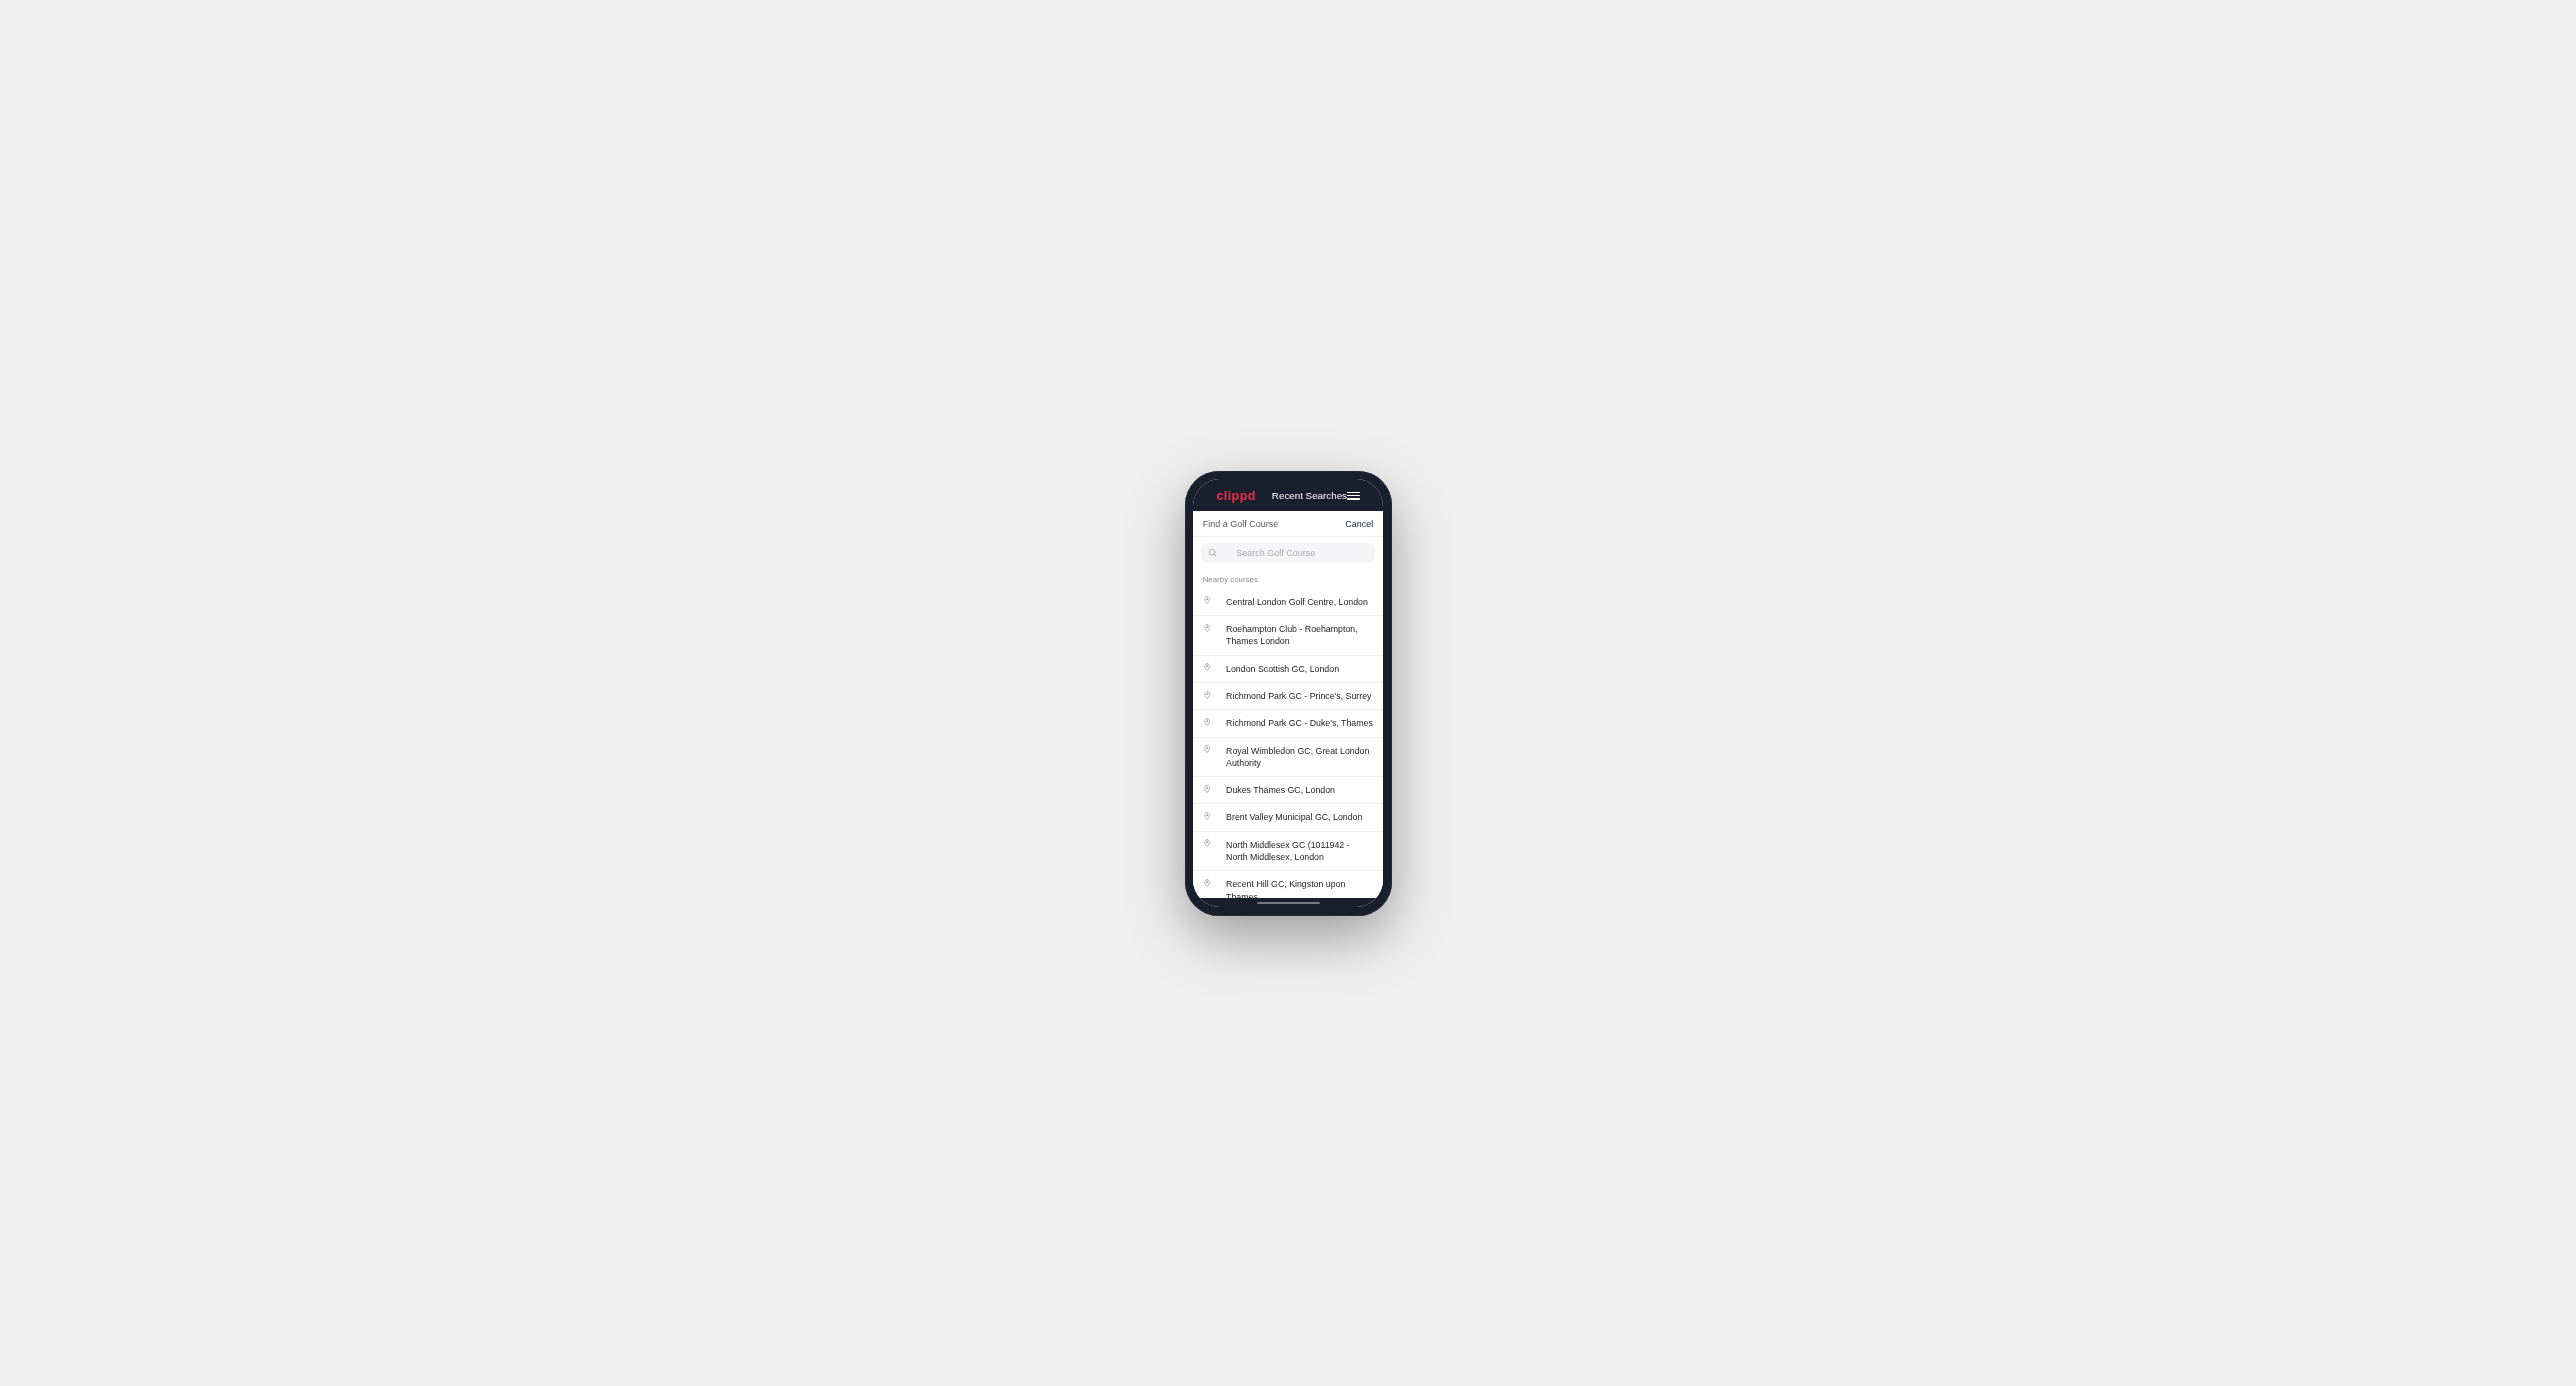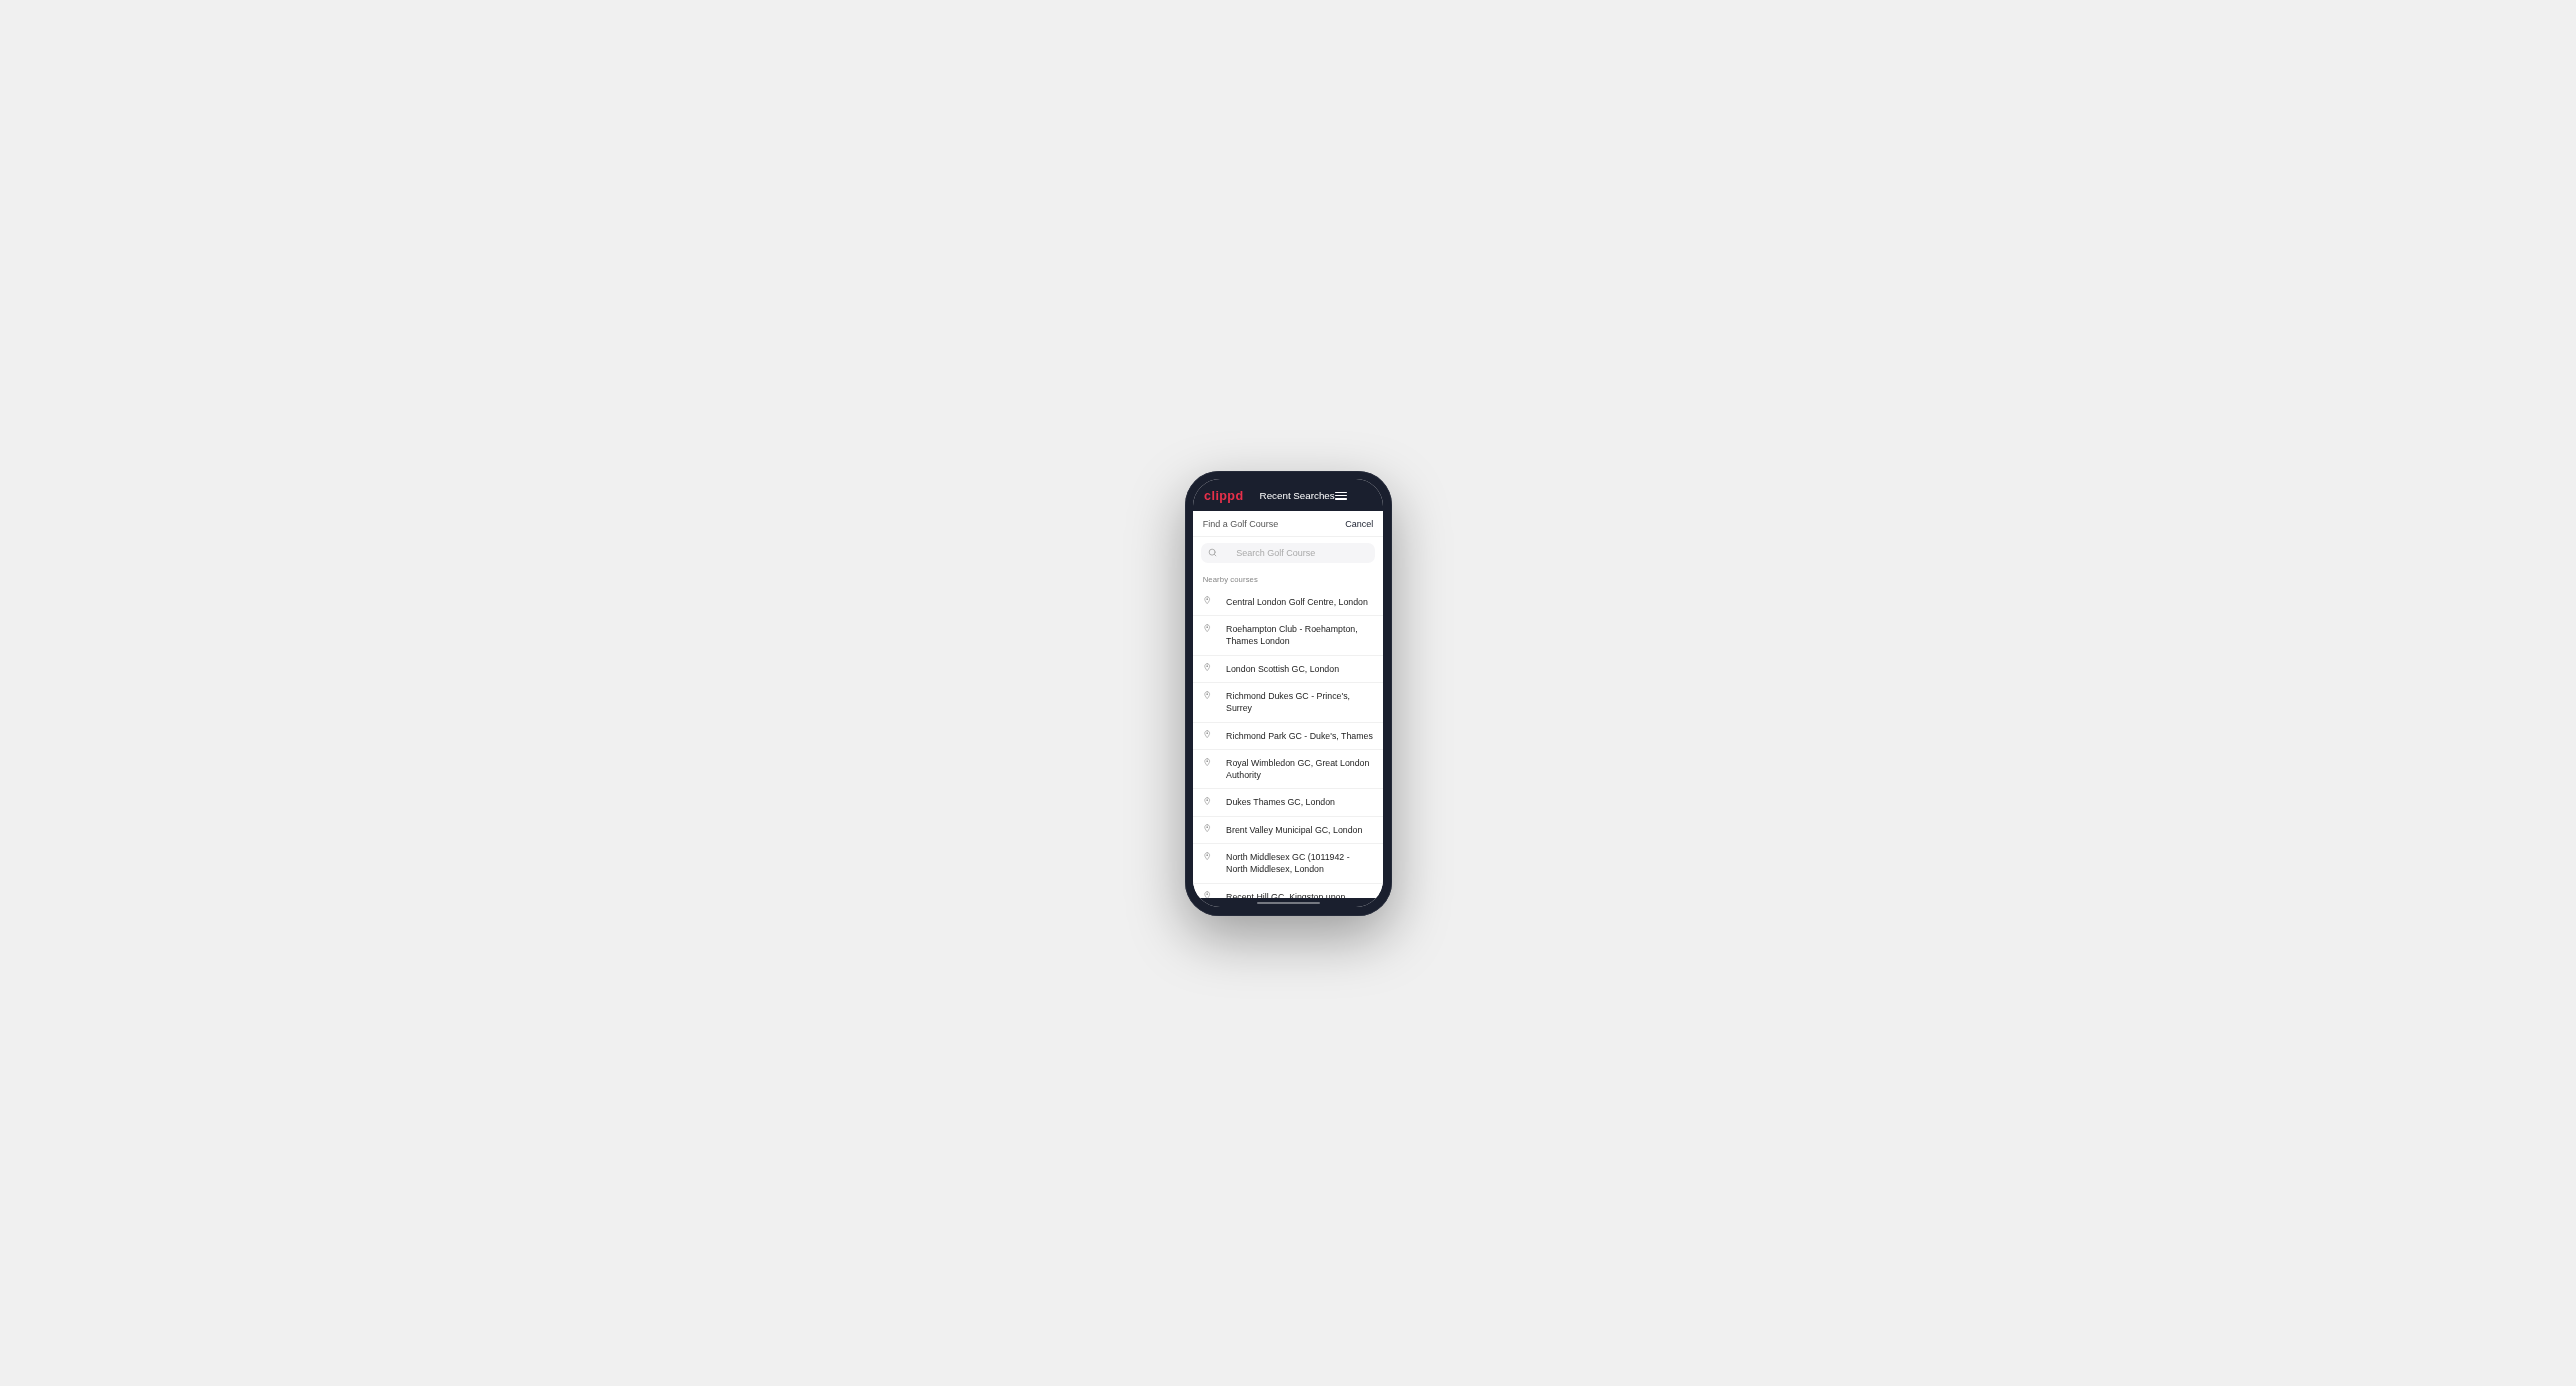--- a/index.html
+++ b/index.html
@@ -33,21 +33,21 @@
       display: flex;
       flex-direction: column;
     }
 
     
     .top-nav {
       background: #1a1f2e;
       padding: 9.8px 11.2px 8.4px;
       display: flex;
       align-items: center;
-      justify-content: flex-start;
+      justify-content: center;
       flex-shrink: 0;
     }
 
     .logo {
       font-size: 12.6px;
       font-weight: 700;
       color: #e8304a;
       letter-spacing: 0.4px;
     }
 
@@ -251,21 +251,21 @@
         <path d="M12 2C8.13 2 5 5.13 5 9c0 5.25 7 13 7 13s7-7.75 7-13c0-3.87-3.13-7-7-7z"></path>
         <circle cx="12" cy="9" r="2.5" fill="#999999" stroke="none"></circle>
       </svg>
       <span class="course-name">London Scottish GC, London</span>
     </li>
             <li class="course-item">
       <svg class="location-icon" width="8.4" height="9.8" viewBox="0 0 24 28" fill="none" stroke="#999999" stroke-width="2" stroke-linecap="round" stroke-linejoin="round">
         <path d="M12 2C8.13 2 5 5.13 5 9c0 5.25 7 13 7 13s7-7.75 7-13c0-3.87-3.13-7-7-7z"></path>
         <circle cx="12" cy="9" r="2.5" fill="#999999" stroke="none"></circle>
       </svg>
-      <span class="course-name">Richmond Dukes GC - Prince's, Surrey</span>
+      <span class="course-name">Richmond Park GC - Prince's, Surrey</span>
     </li>
             <li class="course-item">
       <svg class="location-icon" width="8.4" height="9.8" viewBox="0 0 24 28" fill="none" stroke="#999999" stroke-width="2" stroke-linecap="round" stroke-linejoin="round">
         <path d="M12 2C8.13 2 5 5.13 5 9c0 5.25 7 13 7 13s7-7.75 7-13c0-3.87-3.13-7-7-7z"></path>
         <circle cx="12" cy="9" r="2.5" fill="#999999" stroke="none"></circle>
       </svg>
       <span class="course-name">Richmond Park GC - Duke's, Thames</span>
     </li>
             <li class="course-item">
       <svg class="location-icon" width="8.4" height="9.8" viewBox="0 0 24 28" fill="none" stroke="#999999" stroke-width="2" stroke-linecap="round" stroke-linejoin="round">

